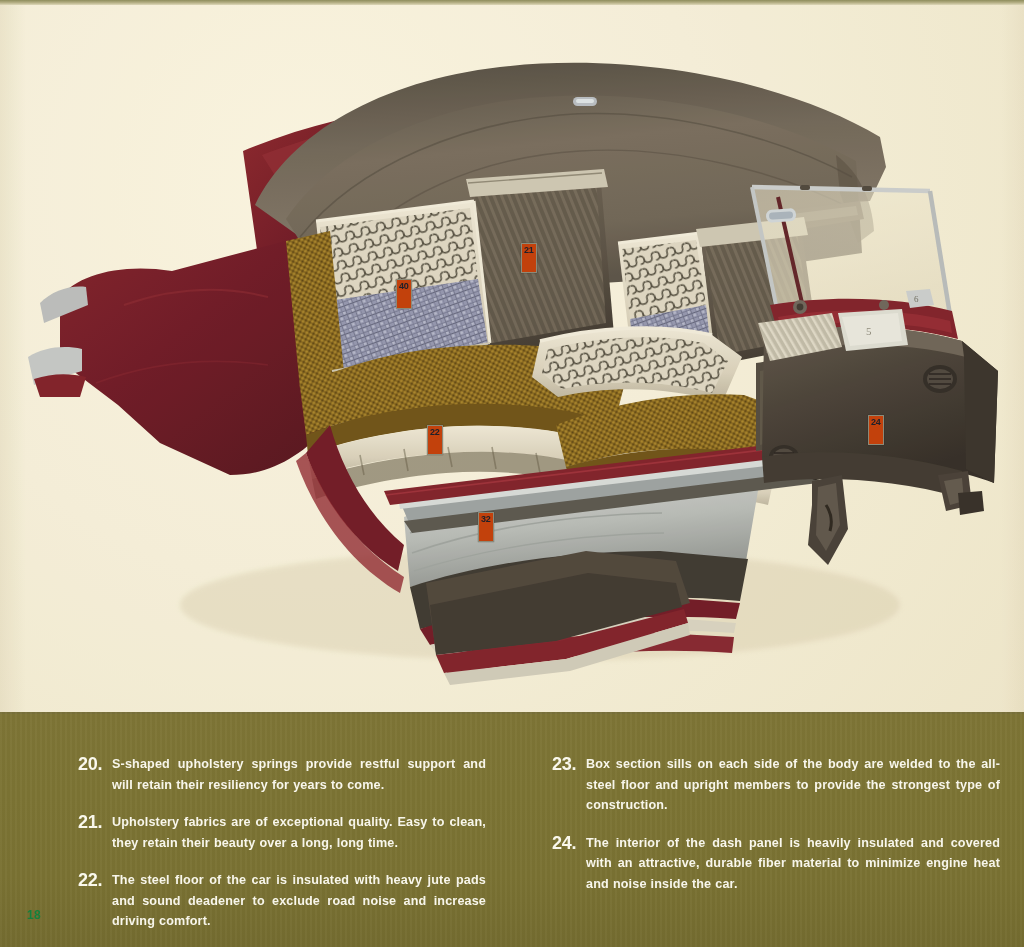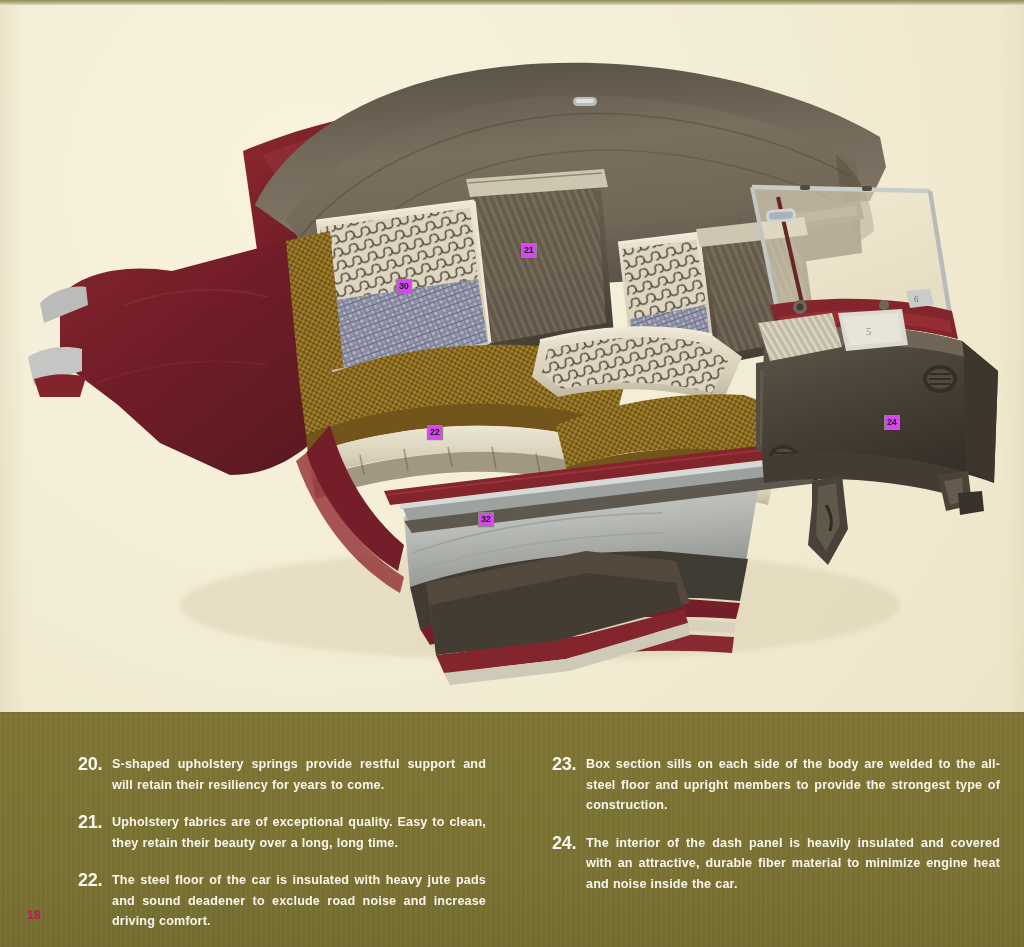--- a/index.html
+++ b/index.html
@@ -100,43 +100,43 @@
     text-align: justify;
     letter-spacing: .15px;
     word-spacing: .4px;
   }
   .col-right .item-body { text-align: justify; }
 
   .page-number {
     position: absolute;
     left: 27px;
     top: 908px;
-    color: #be185d;
+    color: #15803d;
     font-size: 12px;
     font-weight: bold;
     letter-spacing: .4px;
   }
 
   
   .illus {
     position: absolute;
     left: 0px; top: 5px;
     width: 1024px; height: 709px;
   }
   .illus svg { display:block; width:1024px; height:709px; }
 
   
   .callout {
     position: absolute;
-    background: #d946ef;
+    background: #c2410c;
     color: #20202a;
     font-size: 9px;
     font-weight: bold;
     line-height: 12px;
-    height: 15px;
+    height: 30px;
     min-width: 15px;
     text-align: center;
     padding: 0 2px;
     box-sizing: border-box;
     border: 1px solid #8c8a78;
     box-shadow: 0 0 1px rgba(0,0,0,.45);
     letter-spacing: -0.2px;
     font-family: "Liberation Sans", sans-serif;
   }
 </style>
@@ -468,25 +468,25 @@
       <g>
         <path d="M330 420 C344 470 370 512 404 540 L398 566
                  C356 540 324 498 306 448 Z" fill="#6d1420"></path>
         <path d="M306 448 C326 500 360 544 404 572 L400 588
                  C352 560 316 512 296 456 Z" fill="#8d232c" opacity=".8"></path>
       </g>
 
       <rect x="0" y="0" width="1024" height="709" fill="#d8cfa8" opacity=".06"></rect>
     </svg>
 
-    <div class="callout" style="left:396px; top:274px;">30</div>
+    <div class="callout" style="left:396px; top:274px;">40</div>
     <div class="callout" style="left:521px; top:238px;">21</div>
     <div class="callout" style="left:427px; top:405px;margin-top:15px;">22</div>
     <div class="callout" style="left:478px; top:507px;">32</div>
-    <div class="callout" style="left:868px; top:410px;margin-left:16px;">24</div>
+    <div class="callout" style="left:868px; top:410px;">24</div>
   </div>
 
   <div class="band">
     <div class="band-hairline"></div>
 
     <div class="cols">
 
       <div class="col col-left">
 
         <div class="item">

